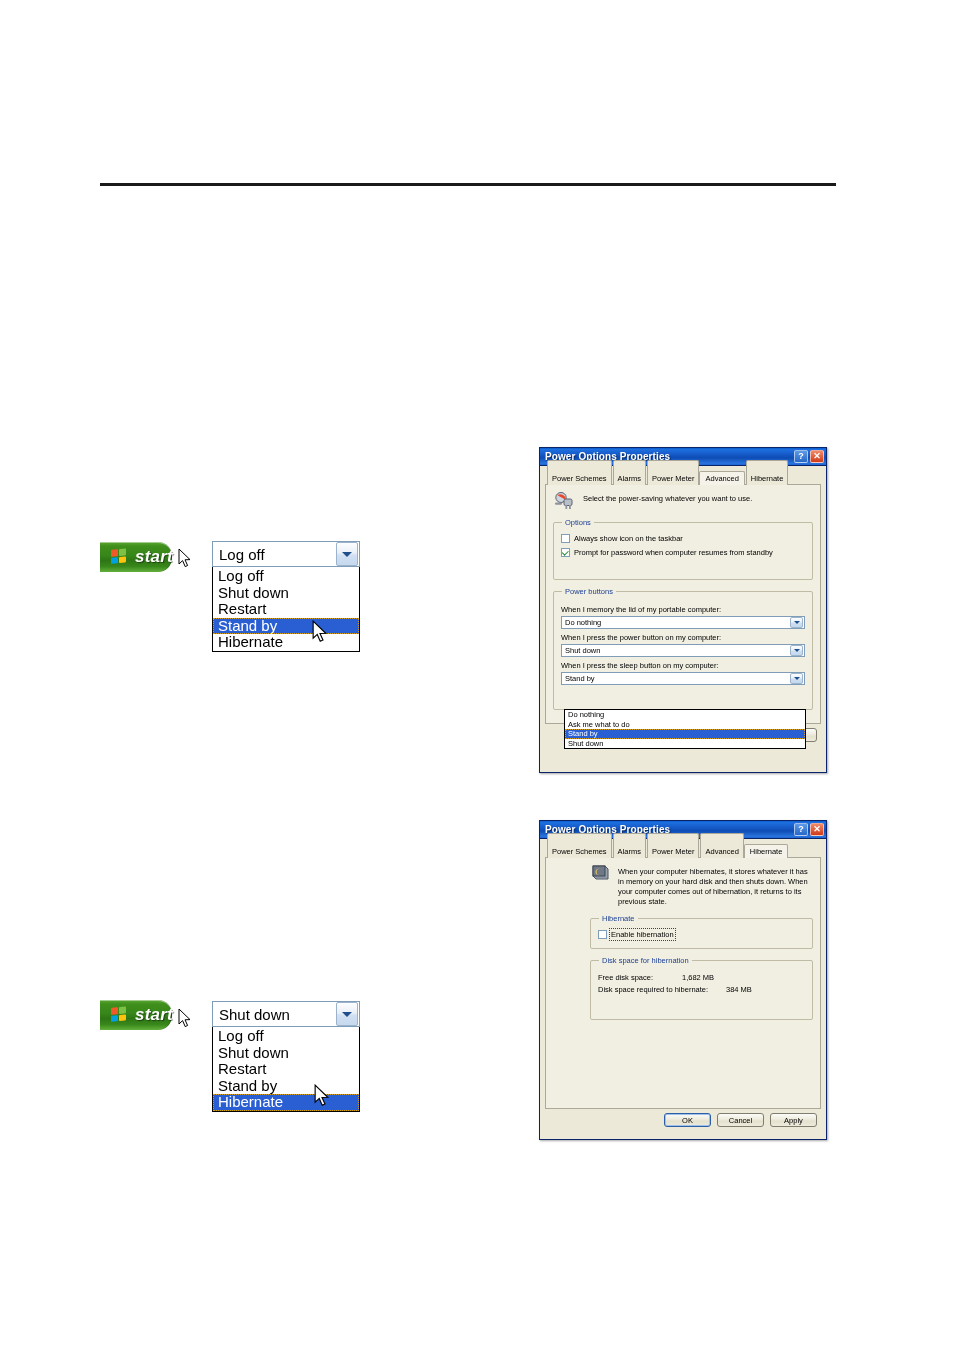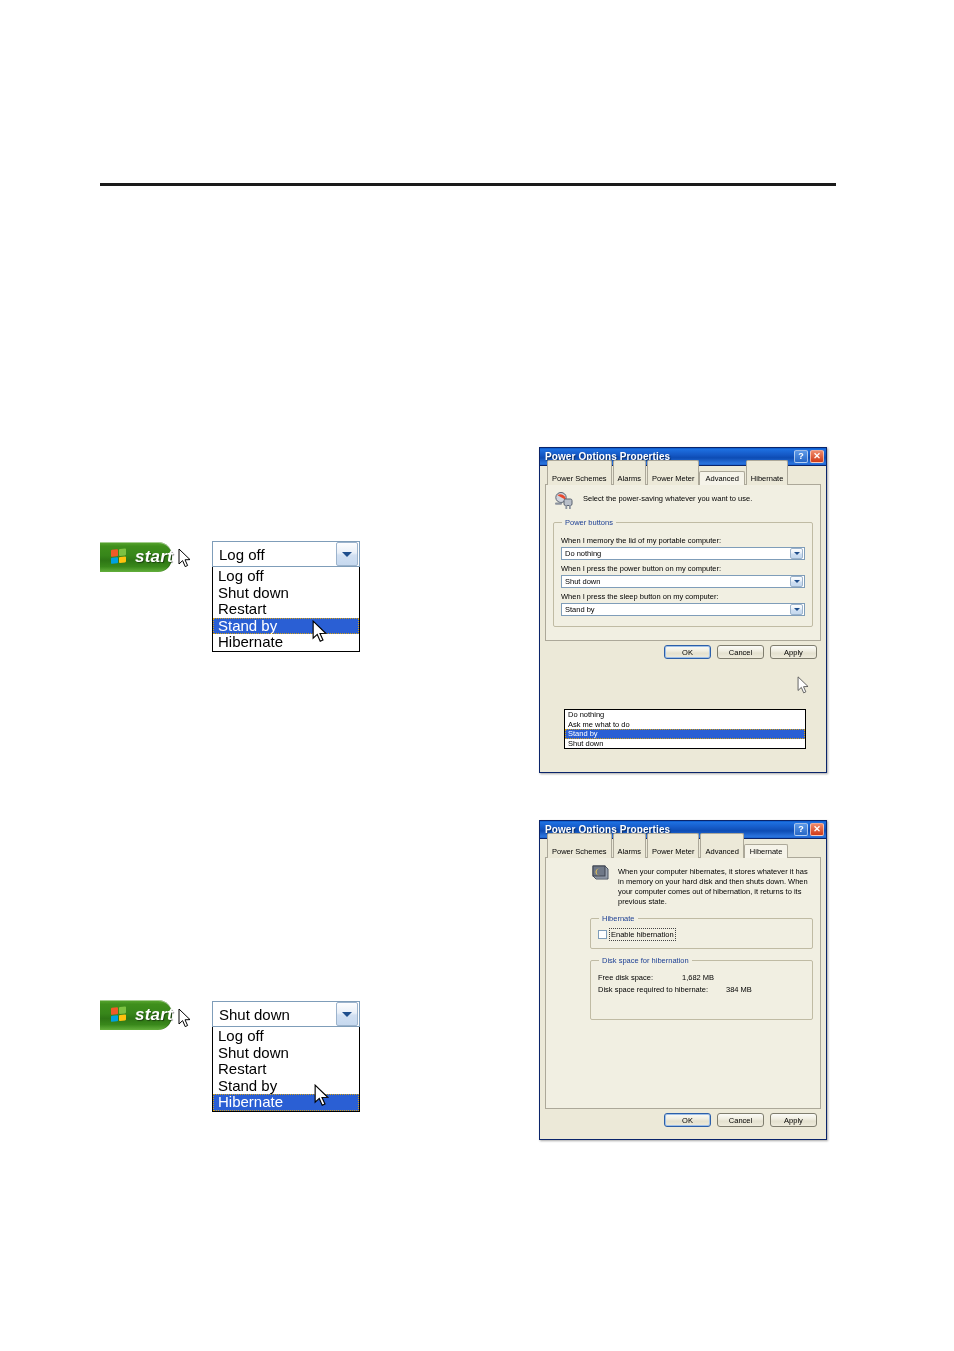--- a/index.html
+++ b/index.html
@@ -383,22 +383,34 @@
             <path d="M4.4,4.2 A5.2,5 0 0 1 12.6,8.8 Z" fill="#e84a2f"></path>
             <rect x="11" y="8" width="8" height="6.5" rx="1.6" fill="#b9bfc9" stroke="#5a6270" stroke-width="1"></rect>
             <rect x="12.4" y="14" width="1.8" height="4" fill="#8c939e"></rect>
             <rect x="16" y="14" width="1.8" height="4" fill="#8c939e"></rect>
             <rect x="2" y="11.5" width="7" height="2.2" rx="1" fill="#8c939e"></rect>
           </svg>
         </span>
         <span class="desc-text">Select the power-saving whatever you want to use.</span>
       </div>
 
-
-      <fieldset class="grp" style="padding-bottom:10px;">
+      <fieldset class="grp">
+        <legend>Options</legend>
+        <div class="chk-row">
+          <span class="chk"></span>
+          <span class="lbl">Always show icon on the taskbar</span>
+        </div>
+        <div class="chk-row">
+          <span class="chk on"></span>
+          <span class="lbl">Prompt for password when computer resumes from standby</span>
+        </div>
+        <div style="height:10px;"></div>
+      </fieldset>
+
+      <fieldset class="grp" style="padding-bottom:24px;">
         <legend>Power buttons</legend>
 
         <div class="fld-label">When I memory the lid of my portable computer:</div>
         <div class="combo">
           <span class="val">Do nothing</span>
           <span class="arrow"></span>
         </div>
 
         <div class="fld-label">When I press the power button on my computer:</div>
         <div class="combo">

